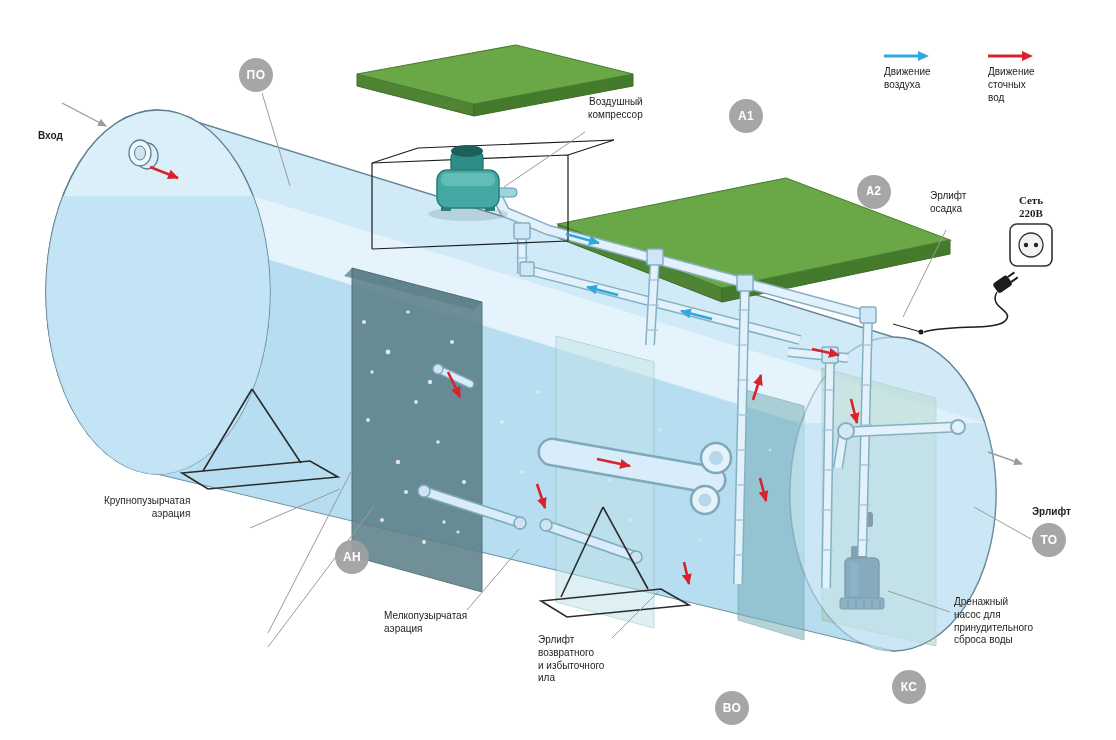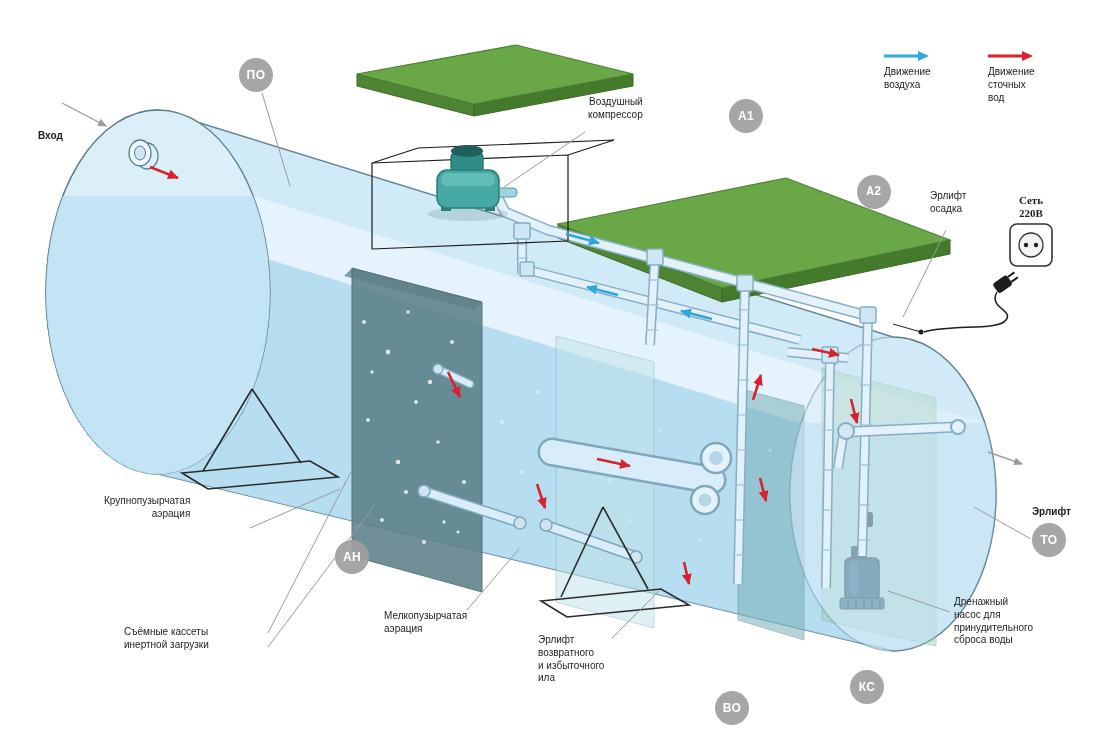--- a/index.html
+++ b/index.html
@@ -314,34 +314,32 @@
 
 <div class="lbl" style="left:588px; top:96px;text-align:right;">Воздушный
 компрессор</div>
 <div class="lbl" style="left:930px; top:190px;">Эрлифт
 осадка</div>
 <div class="lbl small" style="left:1009px; top:194px; width:44px;">Сеть
 220В</div>
 
 <div class="lbl" style="left:104px; top:495px;text-align:right;">Крупнопузырчатая
 аэрация</div>
-<div class="lbl" style="left:124px; top:626px;">Съёмные кассеты
-инертной загрузки</div>
 <div class="lbl" style="left:384px; top:610px;">Мелкопузырчатая
 аэрация</div>
 <div class="lbl" style="left:538px; top:634px;">Эрлифт
 возвратного
 и избыточного
 ила</div>
 <div class="lbl" style="left:954px; top:596px;">Дренажный
 насос для
 принудительного
 сброса воды</div>
 
 <div class="badge" style="left:239px; top:58px;">ПО</div>
 <div class="badge" style="left:729px; top:99px;">А1</div>
 <div class="badge" style="left:857px; top:175px;font-family:Liberation Mono, monospace;">А2</div>
 <div class="badge" style="left:329px; top:540px;margin-left:6px;">АН</div>
 <div class="badge" style="left:1032px; top:523px;text-align:center;">ТО</div>
 <div class="badge" style="left:715px; top:691px;">ВО</div>
-<div class="badge" style="left:850px; top:670px;">КС</div>
+<div class="badge" style="left:892px; top:670px;">КС</div>
 
 </div>
 
 </body></html>

